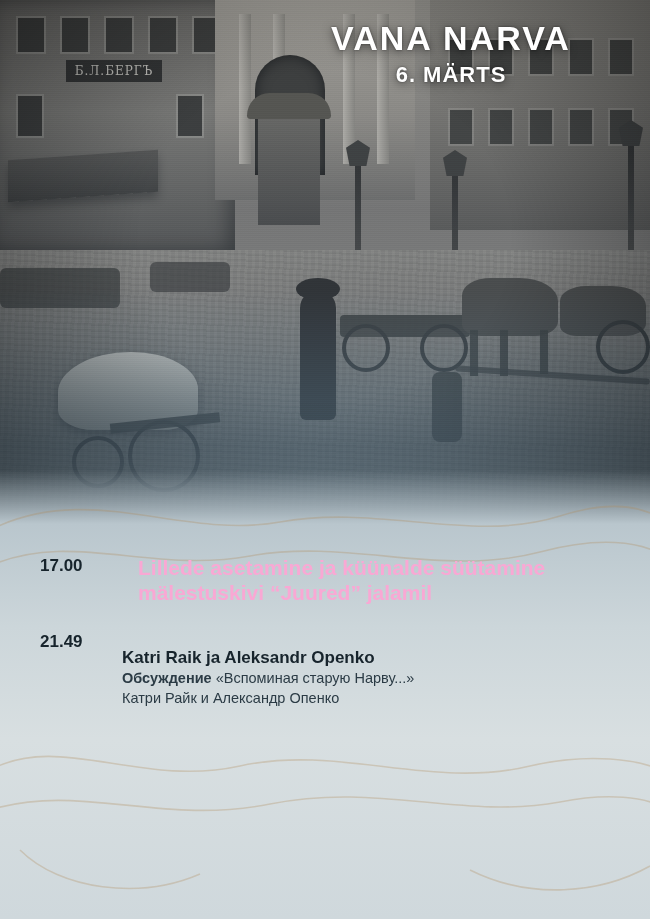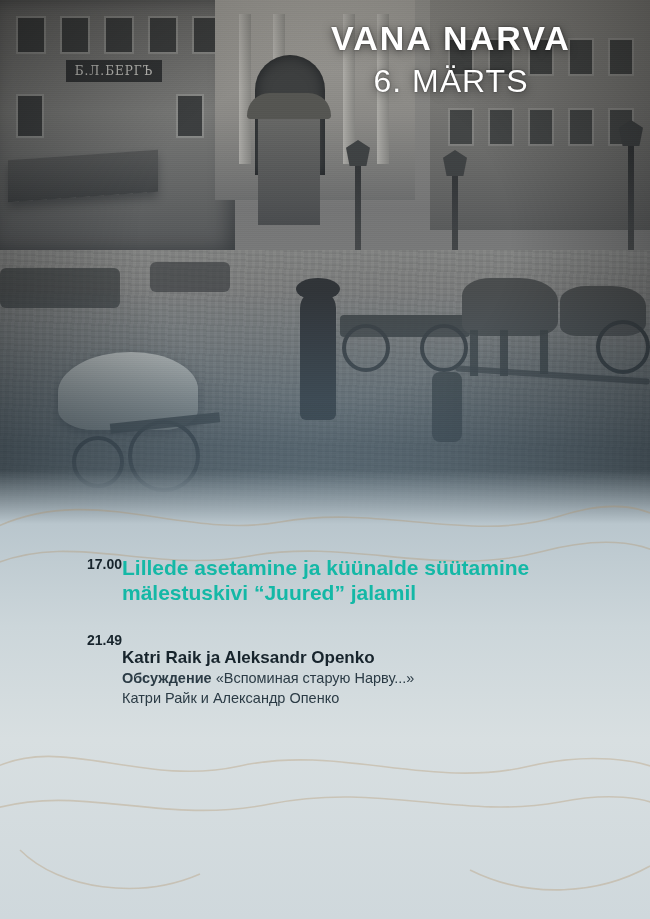--- a/index.html
+++ b/index.html
@@ -224,35 +224,34 @@
   }
 
   .row {
     display: flex;
     align-items: flex-start;
     margin-bottom: 22px;
   }
   .time {
     width: 82px;
     flex: 0 0 82px;
-    font-size: 14px;
+    font-size: 17px;
     font-weight: bold;
     color: #17242c;
     line-height: 1.18;
     padding-top: 1px;
-    text-align: right;
   }
   .body-col { flex: 1 1 auto; }
 
   .et-main {
     font-size: 21px;
     font-weight: bold;
     line-height: 1.2;
-    color: #14b8a6;
-    margin: 0 0 4px 0;
+    color: #f9a8d4;
+    margin: 0 0 4px 16px;
   }
   .ru-sub {
     font-size: 14.5px;
     line-height: 1.3;
     color: #2b3b45;
     margin: 0;
   }
   .block-gap { height: 16px; }
   .et-sub {
     font-size: 17px;
@@ -287,22 +286,22 @@
     margin: 0;
   }
   .t2 {
     font-size: 34px;
     font-weight: bold;
     letter-spacing: 1px;
     line-height: 1.18;
     margin: 2px 0 0 0;
   }
   .t3 {
-    font-size: 32px;
-    font-weight: normal;
+    font-size: 22px;
+    font-weight: bold;
     letter-spacing: 1px;
     line-height: 1.2;
     margin: 4px 0 14px 0;
   }
 </style>
 </head>
 <body>
 
 <div class="poster">
 

